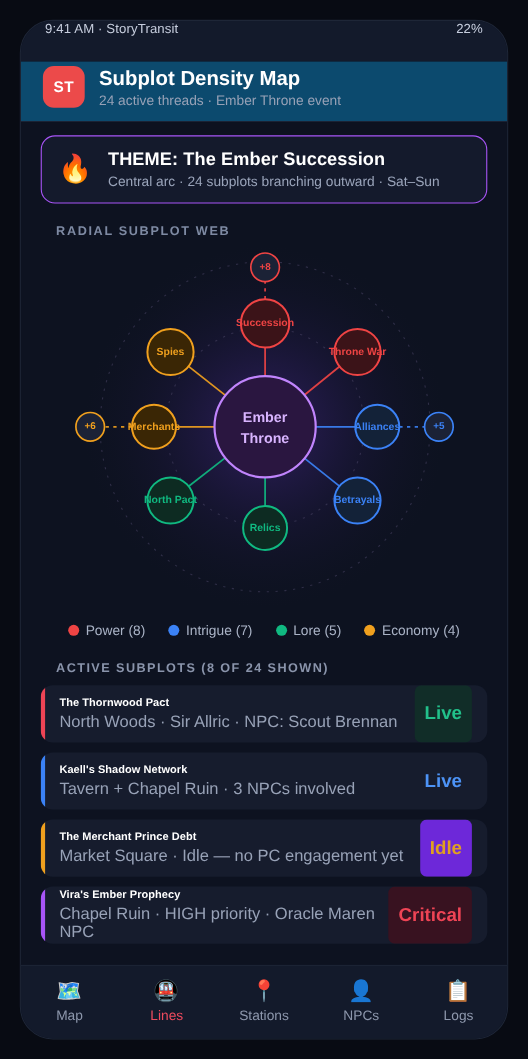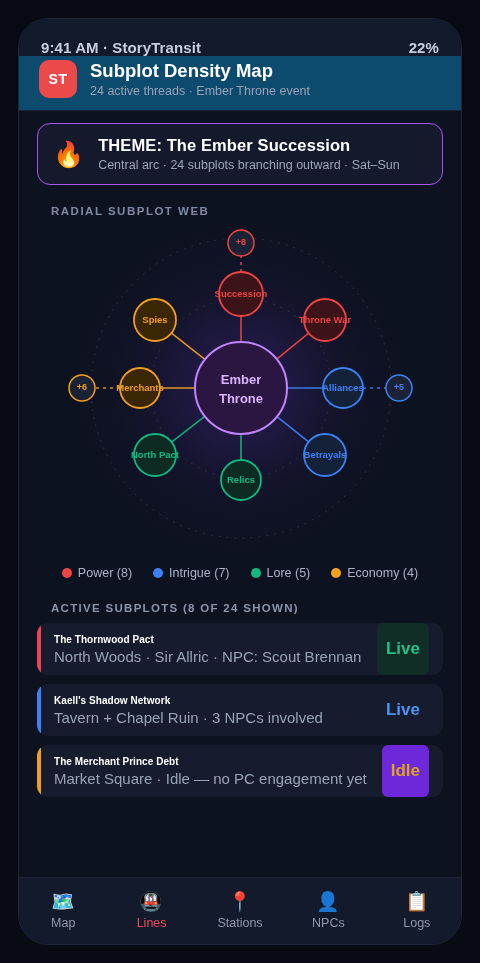--- a/index.html
+++ b/index.html
@@ -14,24 +14,24 @@
     width:444px; height:927px;
     background:#0d1220;
     border:1px solid #1e2637;
     border-radius:30px;
     overflow:hidden;
     display:flex; flex-direction:column;
   }
   
   .statusbar {
     height:37px; flex:0 0 37px;
-    display:flex; align-items:flex-end; justify-content:space-between;
+    display:flex; align-items:flex-start; justify-content:space-between;
     padding:0 22px;
     background:#131a2b;
-    font-size:15px; color:#c7cede; letter-spacing:.1px;font-weight:bold;
+    font-size:12px; color:#c7cede; letter-spacing:.1px;
   }
   
   .appheader {
     flex:0 0 55px;
     display:flex; align-items:center; gap:13px;
     padding:0 20px 8px 20px;
     background:#0c4a6e;
     border-bottom:1px solid #1b2335;
   }
   .logo {
@@ -242,20 +242,28 @@
           <div class="badge" style="color: rgb(77, 147, 245); background: transparent;">Live</div>
         </div>
         <div class="card">
           <div class="accent" style="background: rgb(240, 160, 30);"></div>
           <div class="cardbody">
             <div class="cardtitle">The Merchant Prince Debt</div>
             <div class="cardsub">Market Square · Idle — no PC engagement yet</div>
           </div>
           <div class="badge" style="color: rgb(224, 160, 33); background: #6d28d9;">Idle</div>
         </div>
+        <div class="card">
+          <div class="accent" style="background: rgb(168, 85, 247);"></div>
+          <div class="cardbody">
+            <div class="cardtitle">Vira's Ember Prophecy</div>
+            <div class="cardsub">Chapel Ruin · HIGH priority · Oracle Maren NPC</div>
+          </div>
+          <div class="badge" style="color: rgb(239, 68, 85); background: rgb(56, 18, 32);">Critical</div>
+        </div>
       </div>
 
   </div>
 
   <div class="nav" id="nav-bar">
       <div class="navitem">
         <div class="navicon">🗺️</div>
         <div class="navlabel">Map</div>
       </div>
       <div class="navitem active">

